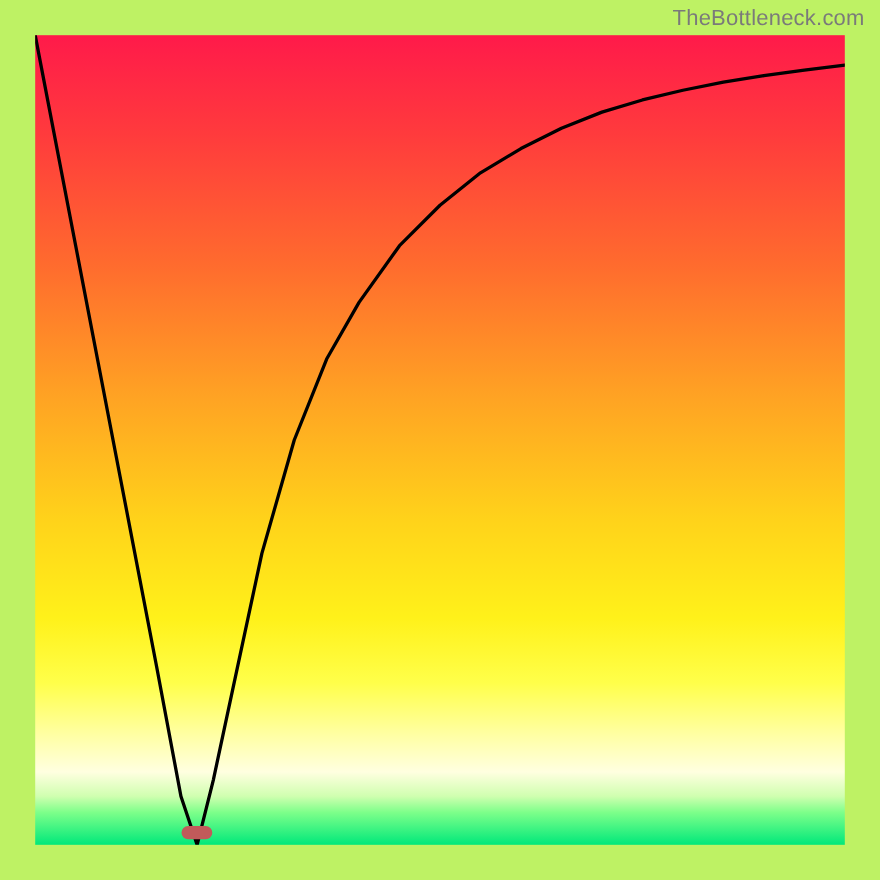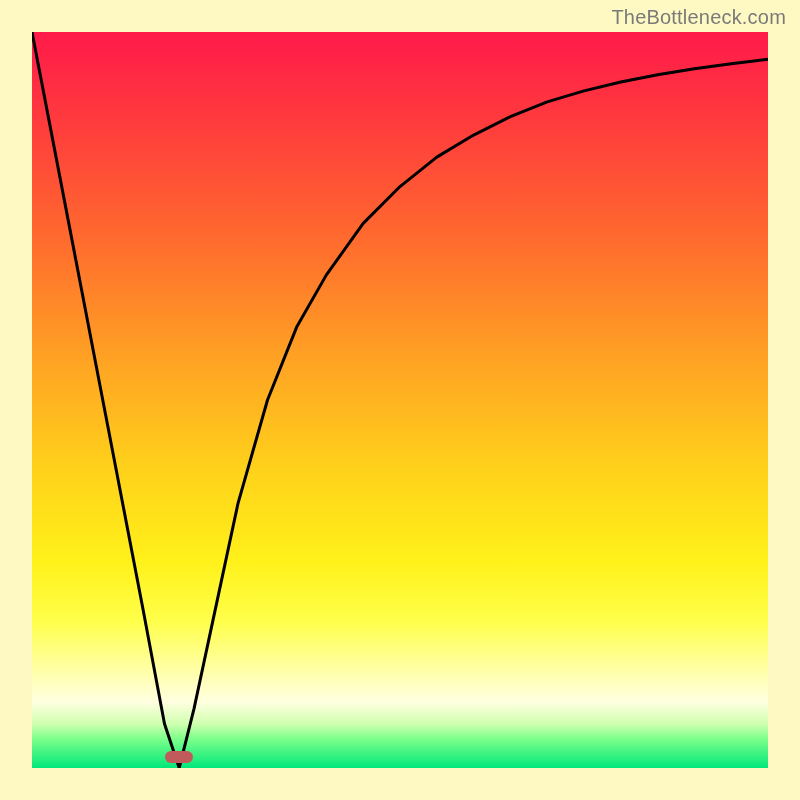--- a/index.html
+++ b/index.html
@@ -10,21 +10,21 @@
     overflow: hidden;
     background: #000;
     font-family: Arial, Helvetica, sans-serif;
   }
   .frame {
     position: absolute;
     top: 0;
     left: 0;
     width: 800px;
     height: 800px;
-    background: #fef9c3;
+    background: #bef264;
   }
   .plot-area {
     position: absolute;
     top: 32px;
     left: 32px;
     width: 736px;
     height: 736px;
     background: linear-gradient(
       to bottom,
       #ff1a4a 0%,

